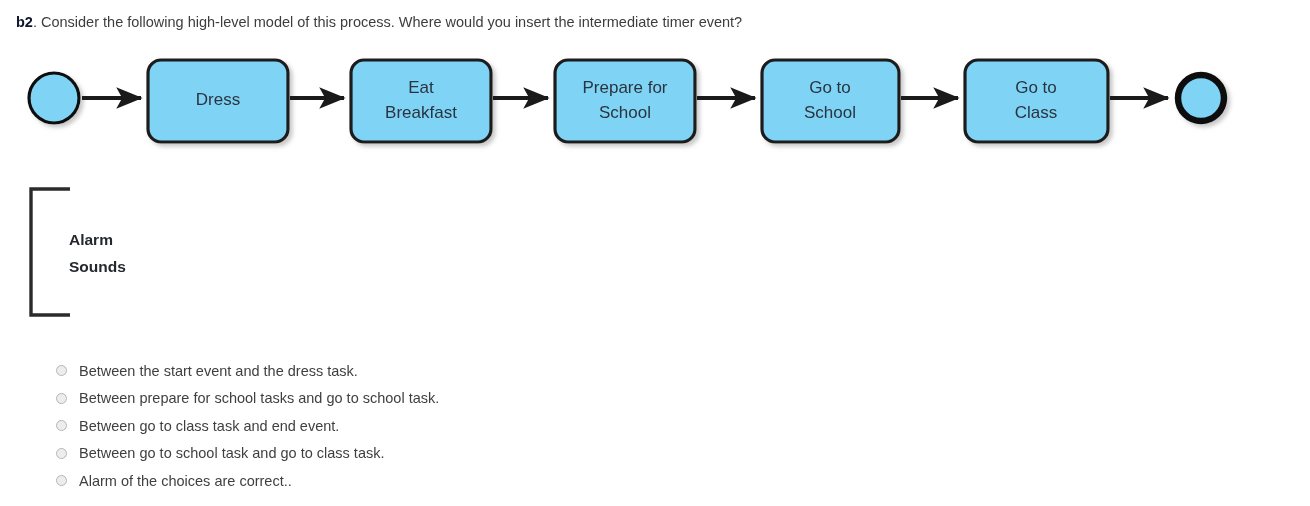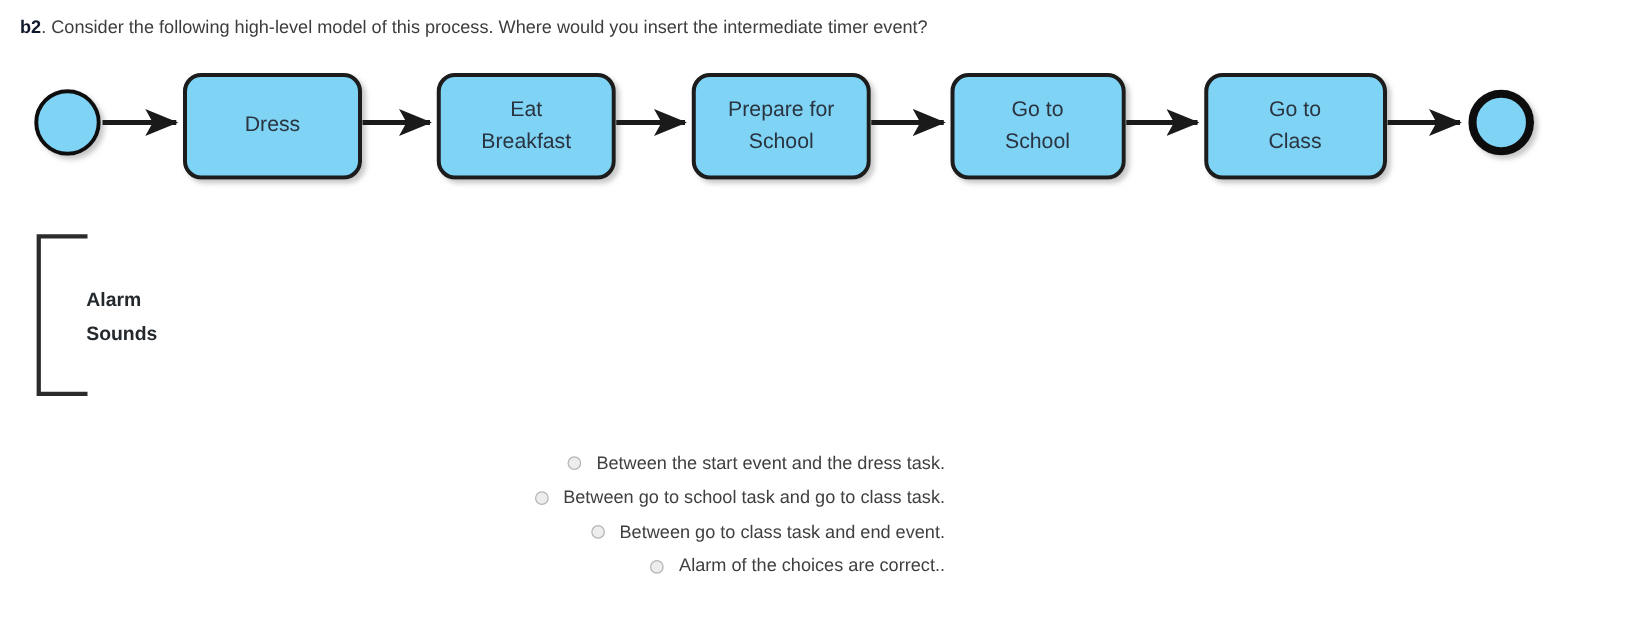--- a/index.html
+++ b/index.html
@@ -59,21 +59,20 @@
   #answer-choices {
     position: absolute;
     left: 56px;
     top: 357px;
     width: 700px;
   }
   .choice-row {
     display: flex;
     align-items: center;
     height: 27.5px;
-    justify-content: flex-end;
   }
   .choice-radio {
     width: 11px;
     height: 11px;
     border-radius: 50%;
     border: 1px solid #b6b6b6;
     background: #ededed;
     box-sizing: border-box;
     flex: 0 0 auto;
     margin-right: 12px;
@@ -160,23 +159,27 @@
   </svg>
 </div>
 
 <div id="answer-choices">
   <div class="choice-row">
     <span class="choice-radio"></span>
     <span class="choice-text">Between the start event and the dress task.</span>
   </div>
   <div class="choice-row">
     <span class="choice-radio"></span>
-    <span class="choice-text">Between go to school task and go to class task.</span>
+    <span class="choice-text">Between prepare for school tasks and go to school task.</span>
   </div>
   <div class="choice-row">
     <span class="choice-radio"></span>
     <span class="choice-text">Between go to class task and end event.</span>
+  </div>
+  <div class="choice-row">
+    <span class="choice-radio"></span>
+    <span class="choice-text">Between go to school task and go to class task.</span>
   </div>
   <div class="choice-row">
     <span class="choice-radio"></span>
     <span class="choice-text">Alarm of the choices are correct..</span>
   </div>
 </div>
 
 </body></html>

